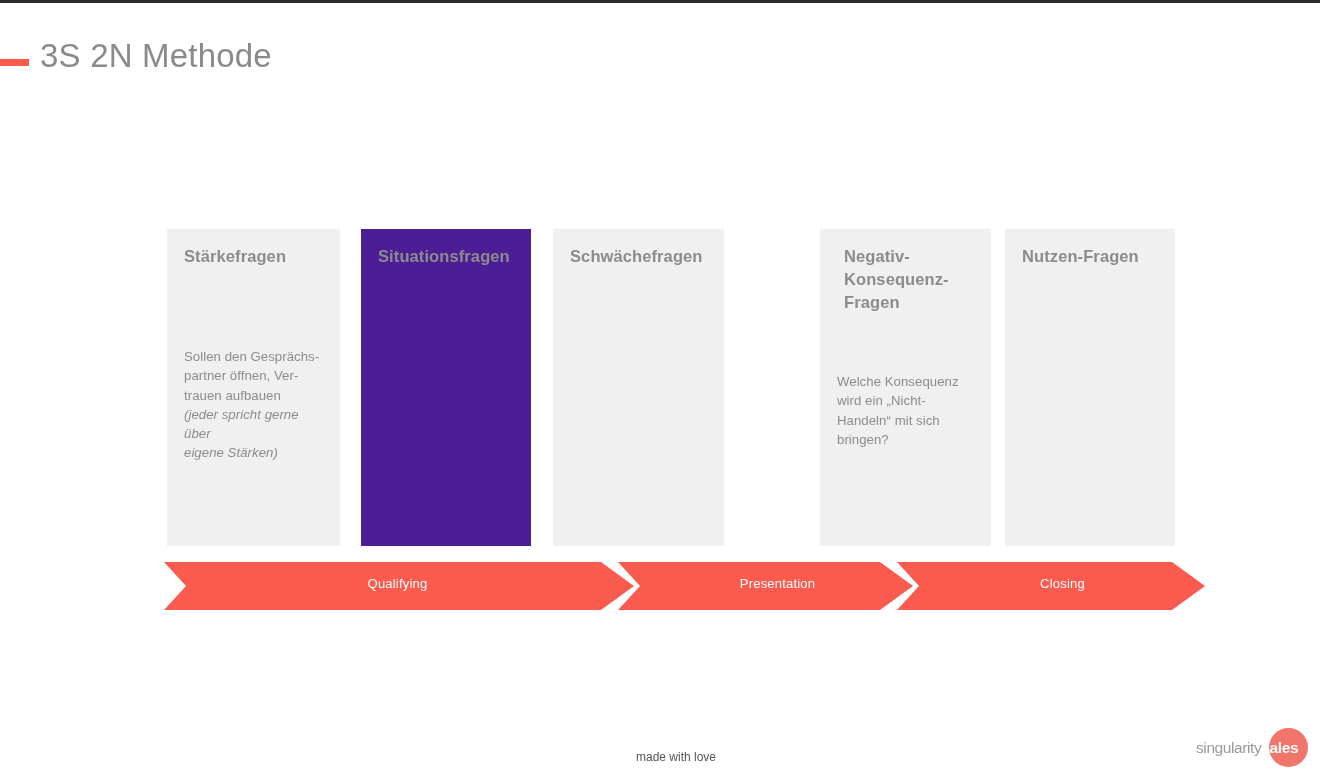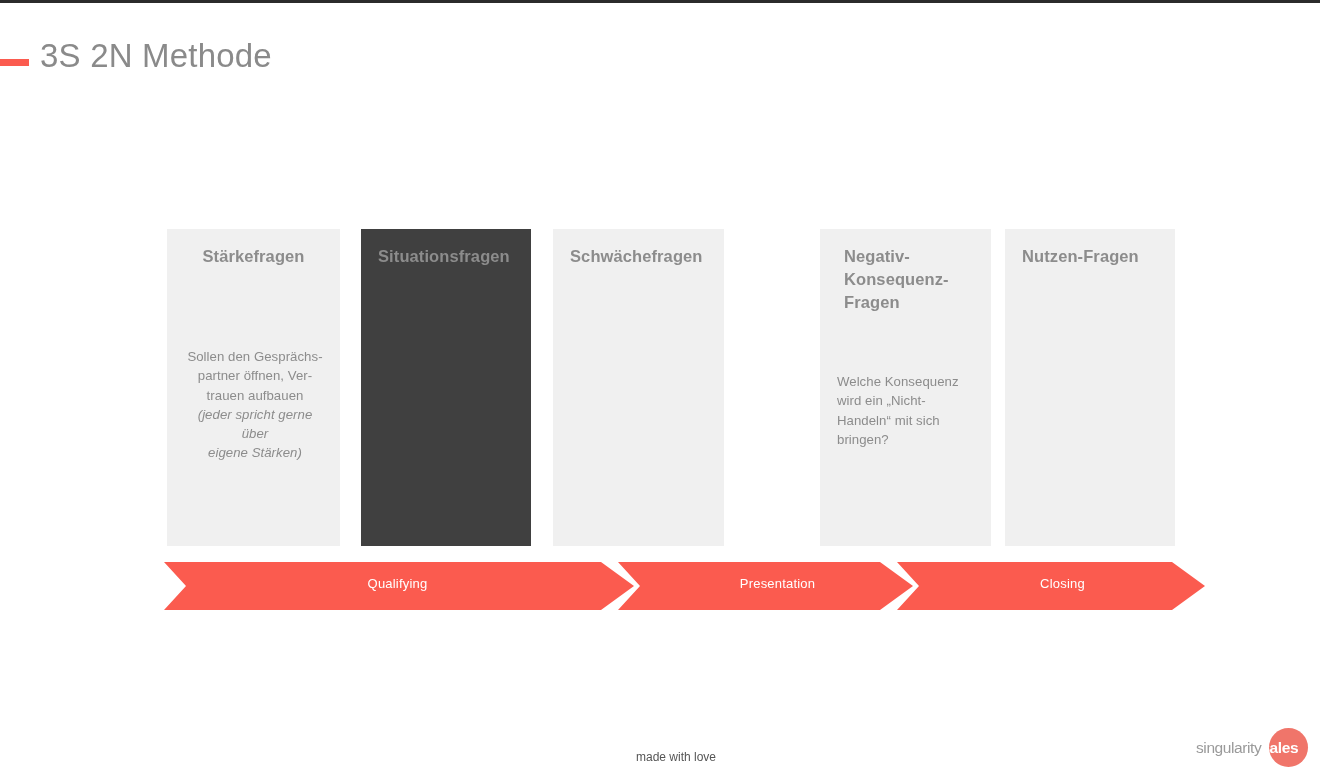--- a/index.html
+++ b/index.html
@@ -140,25 +140,25 @@
   #logo-word-sales { color: #ffffff; font-weight: bold; }
 </style>
 </head>
 <body>
 
 <div id="top-rule" style="background: rgb(43, 43, 43);"></div>
 
 <div id="title-dash" style="background: rgb(251, 91, 79);"></div>
 <h1 id="page-title">3S 2N Methode</h1>
 
-<div class="card" id="card-0" style="background: rgb(240, 240, 240); text-align: center;">
+<div class="card" id="card-0" style="background: rgb(240, 240, 240);">
   <div class="card-title">Stärkefragen</div>
   <div class="card-body"><span>Sollen den Gesprächs-</span><br><span>partner öffnen, Ver-</span><br><span>trauen aufbauen</span><br><em>(jeder spricht gerne über</em><br><em>eigene Stärken)</em></div>
 </div>
-<div class="card" id="card-1" style="background: #404040;">
+<div class="card" id="card-1" style="background: #4c1d95;">
   <div class="card-title">Situationsfragen</div>
 </div>
 <div class="card" id="card-2" style="background: rgb(240, 240, 240);">
   <div class="card-title">Schwächefragen</div>
 </div>
 <div class="card" id="card-3" style="background: rgb(240, 240, 240);">
   <div class="card-title">Negativ-<br>Konsequenz-<br>Fragen</div>
   <div class="card-body"><span>Welche Konsequenz</span><br><span>wird ein „Nicht-</span><br><span>Handeln“ mit sich</span><br><span>bringen?</span></div>
 </div>
 <div class="card" id="card-4" style="background: rgb(240, 240, 240);">

